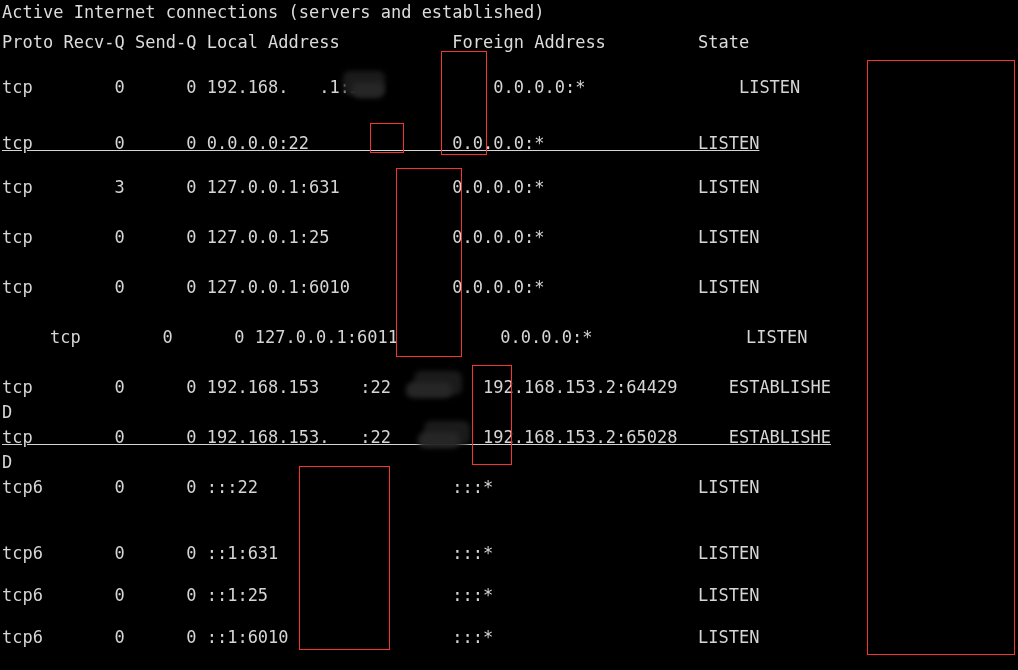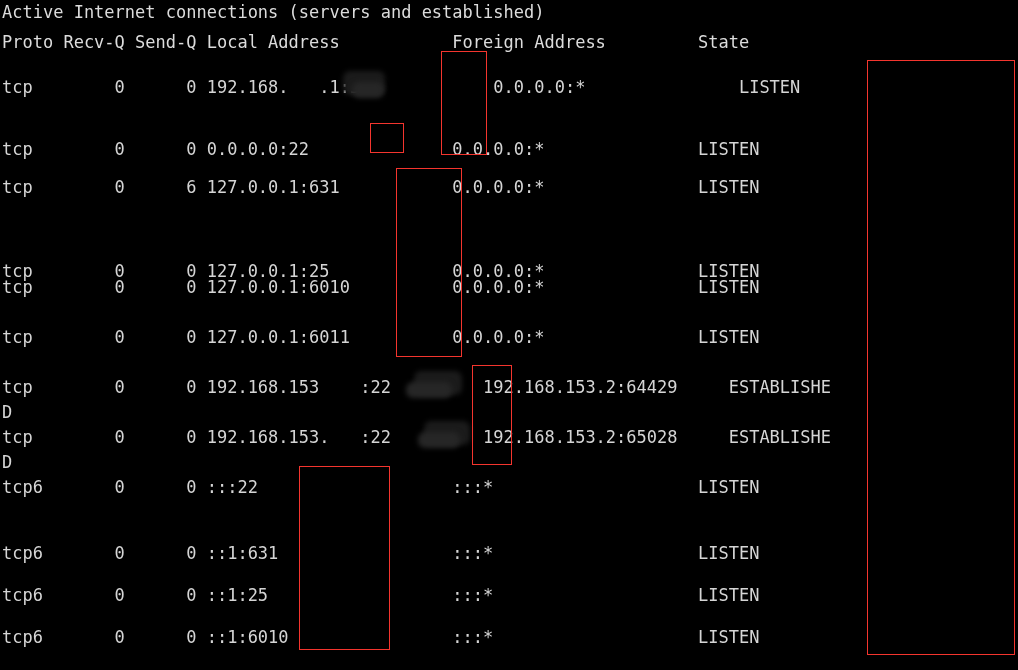--- a/index.html
+++ b/index.html
@@ -52,28 +52,28 @@
 </head>
 <body>
 
 <div id="terminal">
 
   <div class="term-line heading" style="top:0px;">Active Internet connections (servers and established)</div>
 
   <div class="term-line heading" style="top:30px;">Proto Recv-Q Send-Q Local Address           Foreign Address         State</div>
 
   <div class="term-line" style="top:75px;">tcp        0      0 192.168.   .1:53            0.0.0.0:*               LISTEN</div>
-  <div class="term-line" style="top:137px;">tcp        0      0 0.0.0.0:22              0.0.0.0:*               LISTEN</div>
-  <div class="term-line" style="top:175px;">tcp        0      6 127.0.0.1:631           0.0.0.0:*               LISTEN</div>
-  <div class="term-line" style="top:225px;margin-top:34px;">tcp        0      0 127.0.0.1:25            0.0.0.0:*               LISTEN</div>
+  <div class="term-line" style="top:131px;text-decoration:underline;">tcp        0      0 0.0.0.0:22              0.0.0.0:*               LISTEN</div>
+  <div class="term-line" style="top:175px;">tcp        3      0 127.0.0.1:631           0.0.0.0:*               LISTEN</div>
+  <div class="term-line" style="top:225px;">tcp        0      0 127.0.0.1:25            0.0.0.0:*               LISTEN</div>
   <div class="term-line" style="top:275px;">tcp        0      0 127.0.0.1:6010          0.0.0.0:*               LISTEN</div>
-  <div class="term-line" style="top:325px;">tcp        0      0 127.0.0.1:6011          0.0.0.0:*               LISTEN</div>
+  <div class="term-line" style="top:325px;margin-left:48px;">tcp        0      0 127.0.0.1:6011          0.0.0.0:*               LISTEN</div>
   <div class="term-line" style="top:375px;">tcp        0      0 192.168.153    :22         192.168.153.2:64429     ESTABLISHE</div>
   <div class="term-line" style="top:400px;">D</div>
-  <div class="term-line" style="top:425px;">tcp        0      0 192.168.153.   :22         192.168.153.2:65028     ESTABLISHE</div>
+  <div class="term-line" style="top:425px;text-decoration:underline;">tcp        0      0 192.168.153.   :22         192.168.153.2:65028     ESTABLISHE</div>
   <div class="term-line" style="top:450px;">D</div>
   <div class="term-line" style="top:475px;text-align:right;">tcp6       0      0 :::22                   :::*                    LISTEN</div>
   <div class="term-line" style="top:525px;margin-top:16px;">tcp6       0      0 ::1:631                 :::*                    LISTEN</div>
   <div class="term-line" style="top:575px;margin-top:8px;">tcp6       0      0 ::1:25                  :::*                    LISTEN</div>
   <div class="term-line" style="top:625px;">tcp6       0      0 ::1:6010                :::*                    LISTEN</div>
 
   <div class="redact" style="left:343px; top:71px;  width:42px; height:24px;"></div>
   <div class="redact b" style="left:352px; top:82px; width:32px; height:16px;"></div>
   <div class="redact" style="left:414px; top:371px; width:48px; height:24px;"></div>
   <div class="redact b" style="left:406px; top:382px; width:46px; height:16px;"></div>

